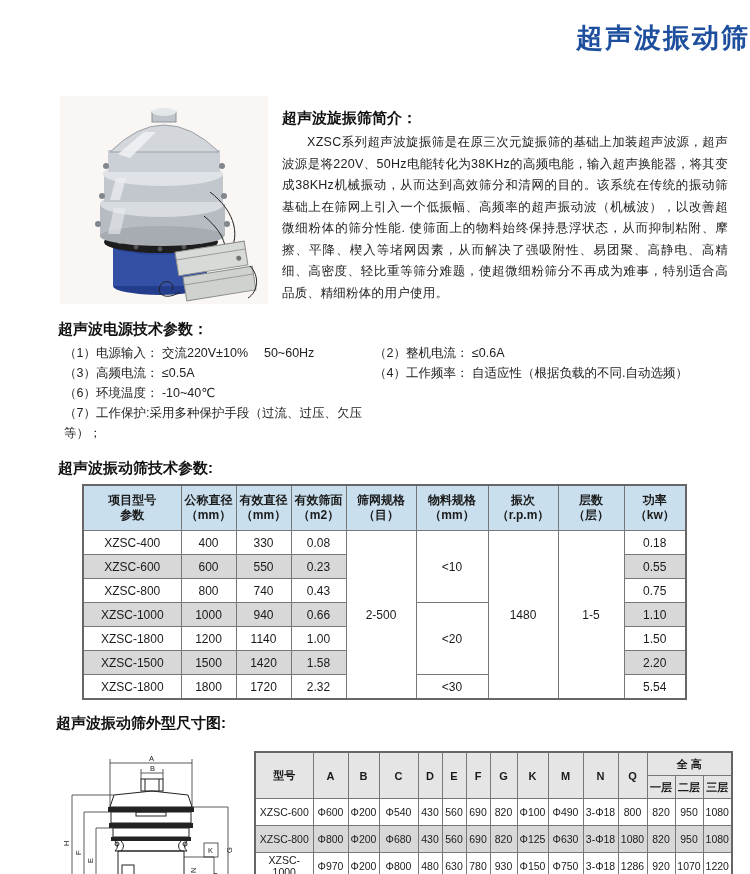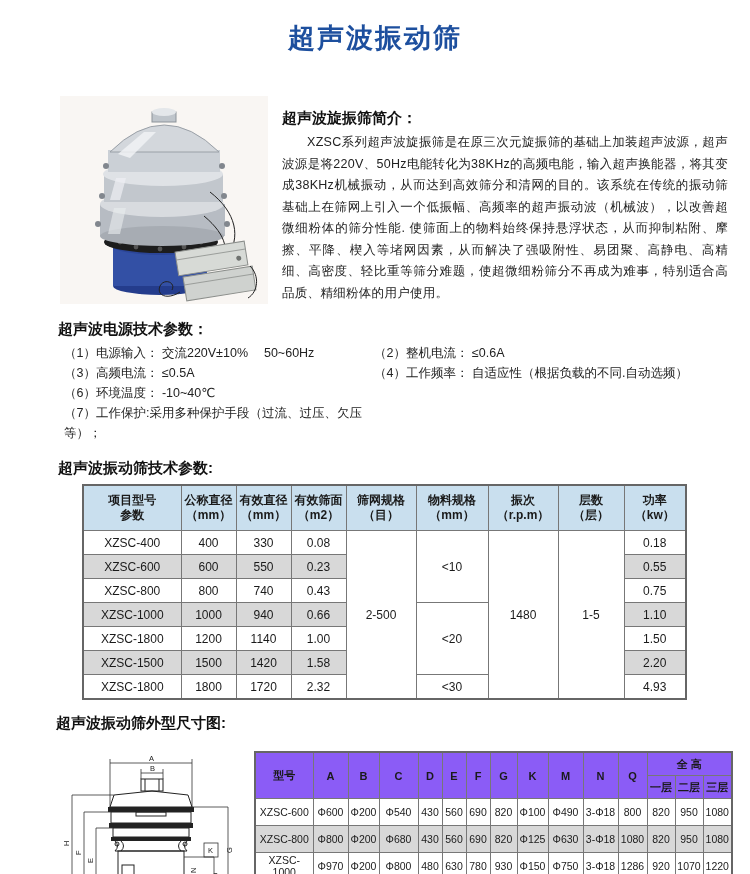--- a/index.html
+++ b/index.html
@@ -2,21 +2,21 @@
 <html><head>
 <meta charset="utf-8">
 <style>
   html,body{margin:0;padding:0;background:#ffffff;}
   .page{
     width:750px;height:874px;margin:0 auto;background:#ffffff;
     font-family:"Liberation Sans","DejaVu Sans",sans-serif;color:#1a1a1a;
     overflow:hidden;position:relative;
   }
   .main-title{
-    margin:0;padding-top:20px;text-align:center;
+    margin:0;padding-top:20px;text-align:right;
     font-size:27px;font-weight:bold;color:#1d4f9e;letter-spacing:2px;
   }
   
   .top{display:flex;margin:40px 10px 0 60px;gap:14px;}
   .photo-wrap{width:208px;height:208px;flex:none;background:#f9f6f3;}
   .intro{flex:1;padding-right:12px;margin-top:11px;}
   .intro-heading{font-size:15px;font-weight:bold;margin:2px 0 4px 0;color:#111;}
   .intro-text{
     margin:0;font-size:12.5px;line-height:21.5px;text-align:justify;
     text-indent:2em;letter-spacing:.3px;color:#222;
@@ -36,21 +36,21 @@
     background:#c9dfee;font-weight:bold;height:44px;font-size:12px;line-height:15px;
   }
   .tech-table tbody td{height:23px;background:#ffffff;}
   .tech-table tbody tr.alt td.band{background:#d8d8d8;}
   
   .dim{margin:14px 0 0 56px;}
   .dim-flex{display:flex;gap:10px;align-items:flex-start;}
   .diagram{width:188px;height:178px;flex:none;margin-top:16px;}
   .dim-table{margin-top:14px;font-size:10.5px;text-align:center;border:2px solid #666;}
   .dim-table th,.dim-table td{border:1px solid #777;padding:0 1px;}
-  .dim-table thead th{background:#8b5cf6;font-weight:bold;font-size:11px;height:22px;}
+  .dim-table thead th{background:#e5e5e5;font-weight:bold;font-size:11px;height:22px;}
   .dim-table tbody td{height:26px;background:#ffffff;}
   .dim-table tbody tr.alt td{background:#d8d8d8;}
   .dline{stroke:#333;stroke-width:.8;}
   .mline{stroke:#222;stroke-width:1;fill:none;}
   .dtext{font-size:7.5px;fill:#222;font-family:"Liberation Sans",sans-serif;}
 </style>
 </head>
 <body>
 
 <div class="page">
@@ -240,21 +240,21 @@
           <td class="band">1420</td>
           <td class="band">1.58</td>
           <td class="band">2.20</td>
         </tr>
         <tr>
           <td class="band">XZSC-1800</td>
           <td class="band">1800</td>
           <td class="band">1720</td>
           <td class="band">2.32</td>
           <td rowspan="1">&lt;30</td>
-          <td class="band">4.93</td>
+          <td class="band">5.54</td>
         </tr>
       </tbody>
   </table>
 
   <div class="dim">
     <h2 class="sec-heading">超声波振动筛外型尺寸图:</h2>
     <div class="dim-flex">
 
       <svg class="diagram" viewBox="0 0 188 178">
 

